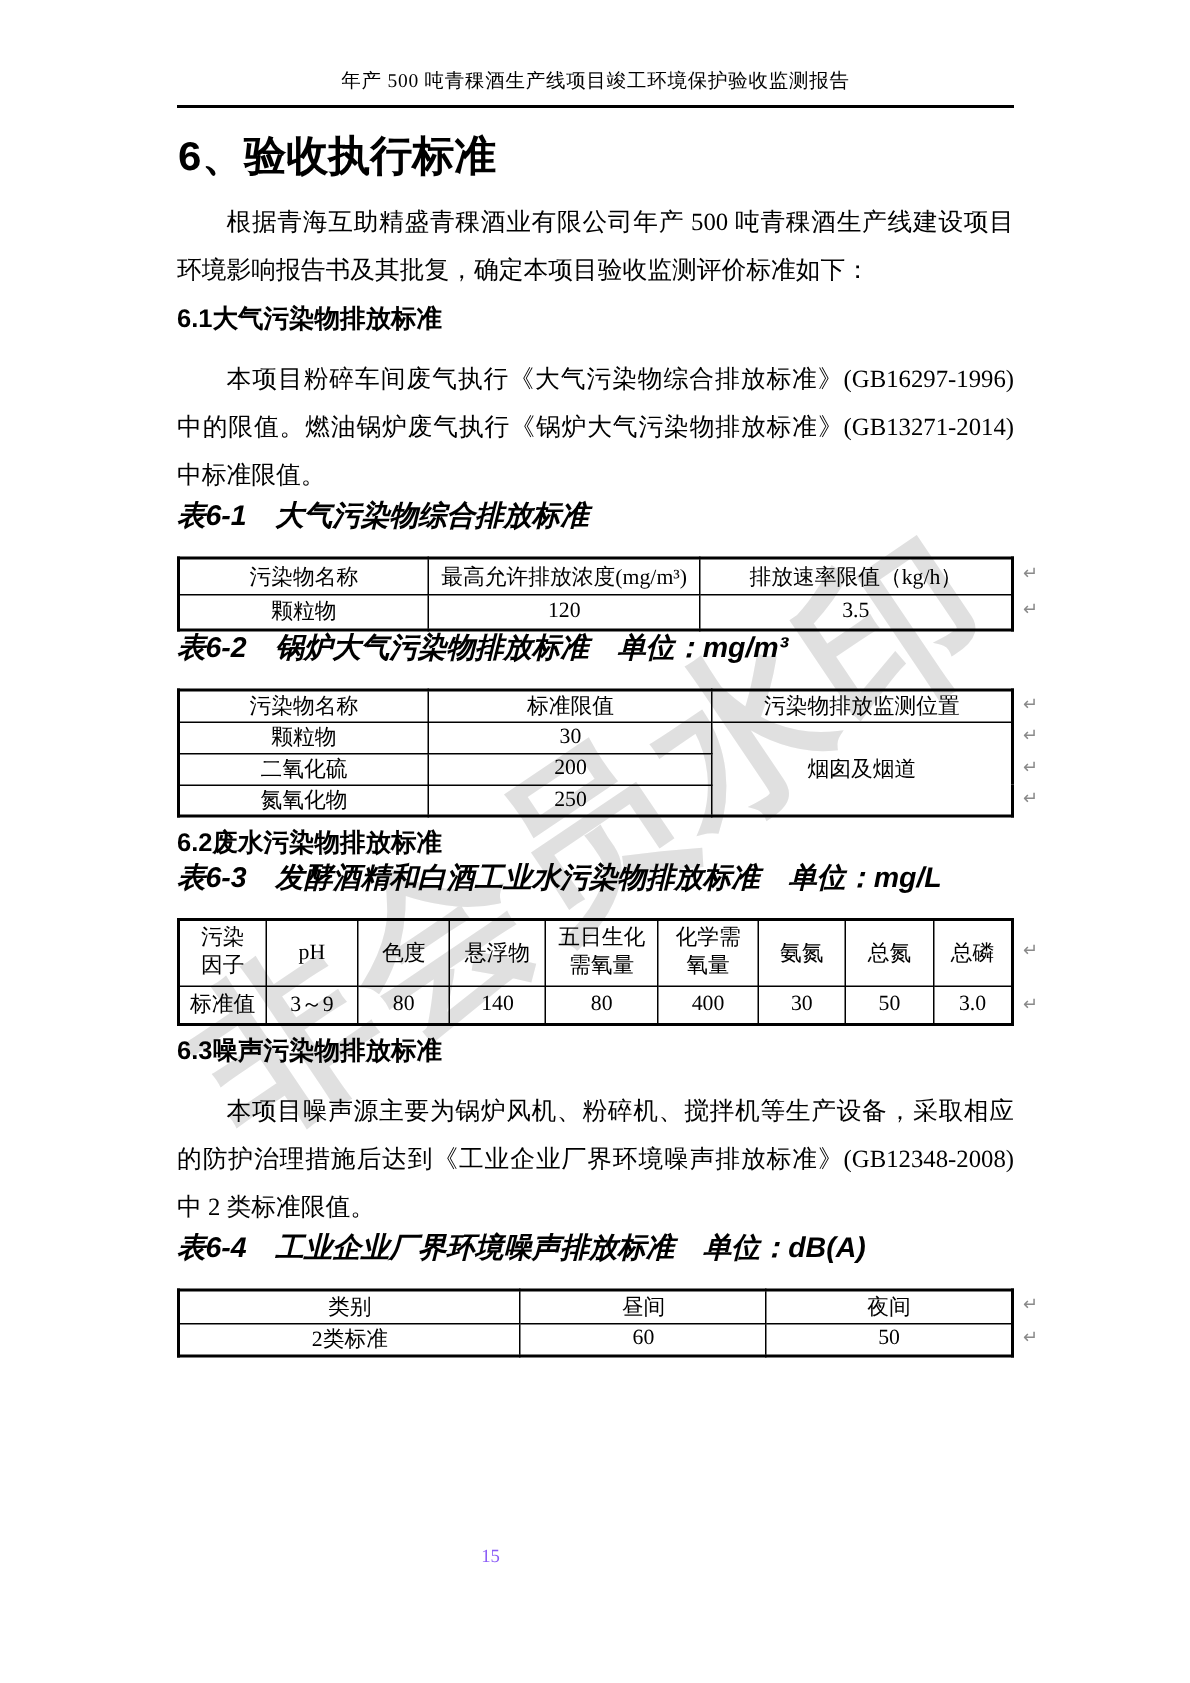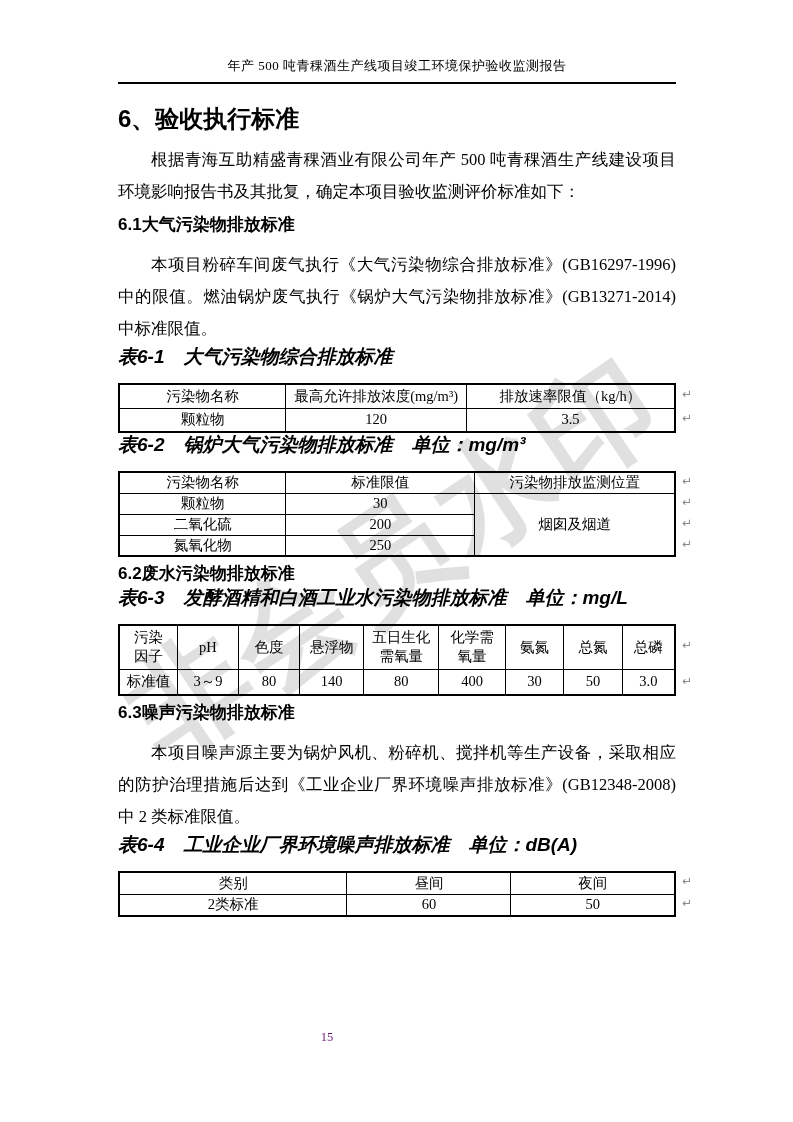--- a/index.html
+++ b/index.html
@@ -8,28 +8,28 @@
     font-family:"Liberation Serif","DejaVu Serif",serif; color:#000;
     overflow:hidden;
   }
   .watermark {
     position:absolute; left:90px; top:498px; width:600px; line-height:124px;
     text-align:center; font-size:118px; font-weight:bold; color:#e0e0e0;
     font-family:"Liberation Sans","DejaVu Sans",sans-serif;
     transform:rotate(-34deg); white-space:nowrap; z-index:0; letter-spacing:4px;
     user-select:none;
   }
-  .content { position:absolute; left:118px; top:56px; width:558px; z-index:1; }
+  .content { position:absolute; left:118px; top:44px; width:558px; z-index:1; }
   .running-header {
     text-align:center; font-size:13px; line-height:20px; letter-spacing:0.5px;
   }
   .header-rule { margin-top:6px; height:2px; background:#000; }
   .doc-title {
-    margin:22px 0 0 0; font-size:24px; line-height:26px; font-weight:bold;
-    font-family:Liberation Sans, sans-serif;
+    margin:22px 0 0 0; font-size:28px; line-height:26px; font-weight:bold;
+    font-family:Liberation Mono, monospace;
   }
   .body-para {
     margin:12px 0 0 0; font-size:16.5px; line-height:32px;
     text-align:justify; text-indent:2em;
   }
   .sec-heading {
     margin:5px 0 0 0; font-size:17px; line-height:24px; font-weight:bold;
     font-family:"Liberation Sans","DejaVu Sans",sans-serif;
   }
   .tbl-caption {
@@ -48,21 +48,21 @@
   }
   .prewrap { white-space:pre-line; line-height:19px; }
   tr.h24 { height:24px; } tr.h21 { height:21px; } tr.h22 { height:22px;padding-left:40px; }
   tr.h44 { height:44px; } tr.h26 { height:26px; }
   .pmark {
     position:absolute; right:-16px; font-size:12px; color:#8a8a8a;
     line-height:14px; font-family:"DejaVu Sans",sans-serif;
   }
   .page-number {
     position:absolute; top:1030px; left:0; width:654px; text-align:center;
-    font-size:12.5px; color:#701a75; z-index:1;
+    font-size:12.5px; color:#8b5cf6; z-index:1;
   }
 </style>
 </head>
 <body>
 
 <div>
 
   <div class="watermark">非会员水印</div>
 
   <div class="content">

